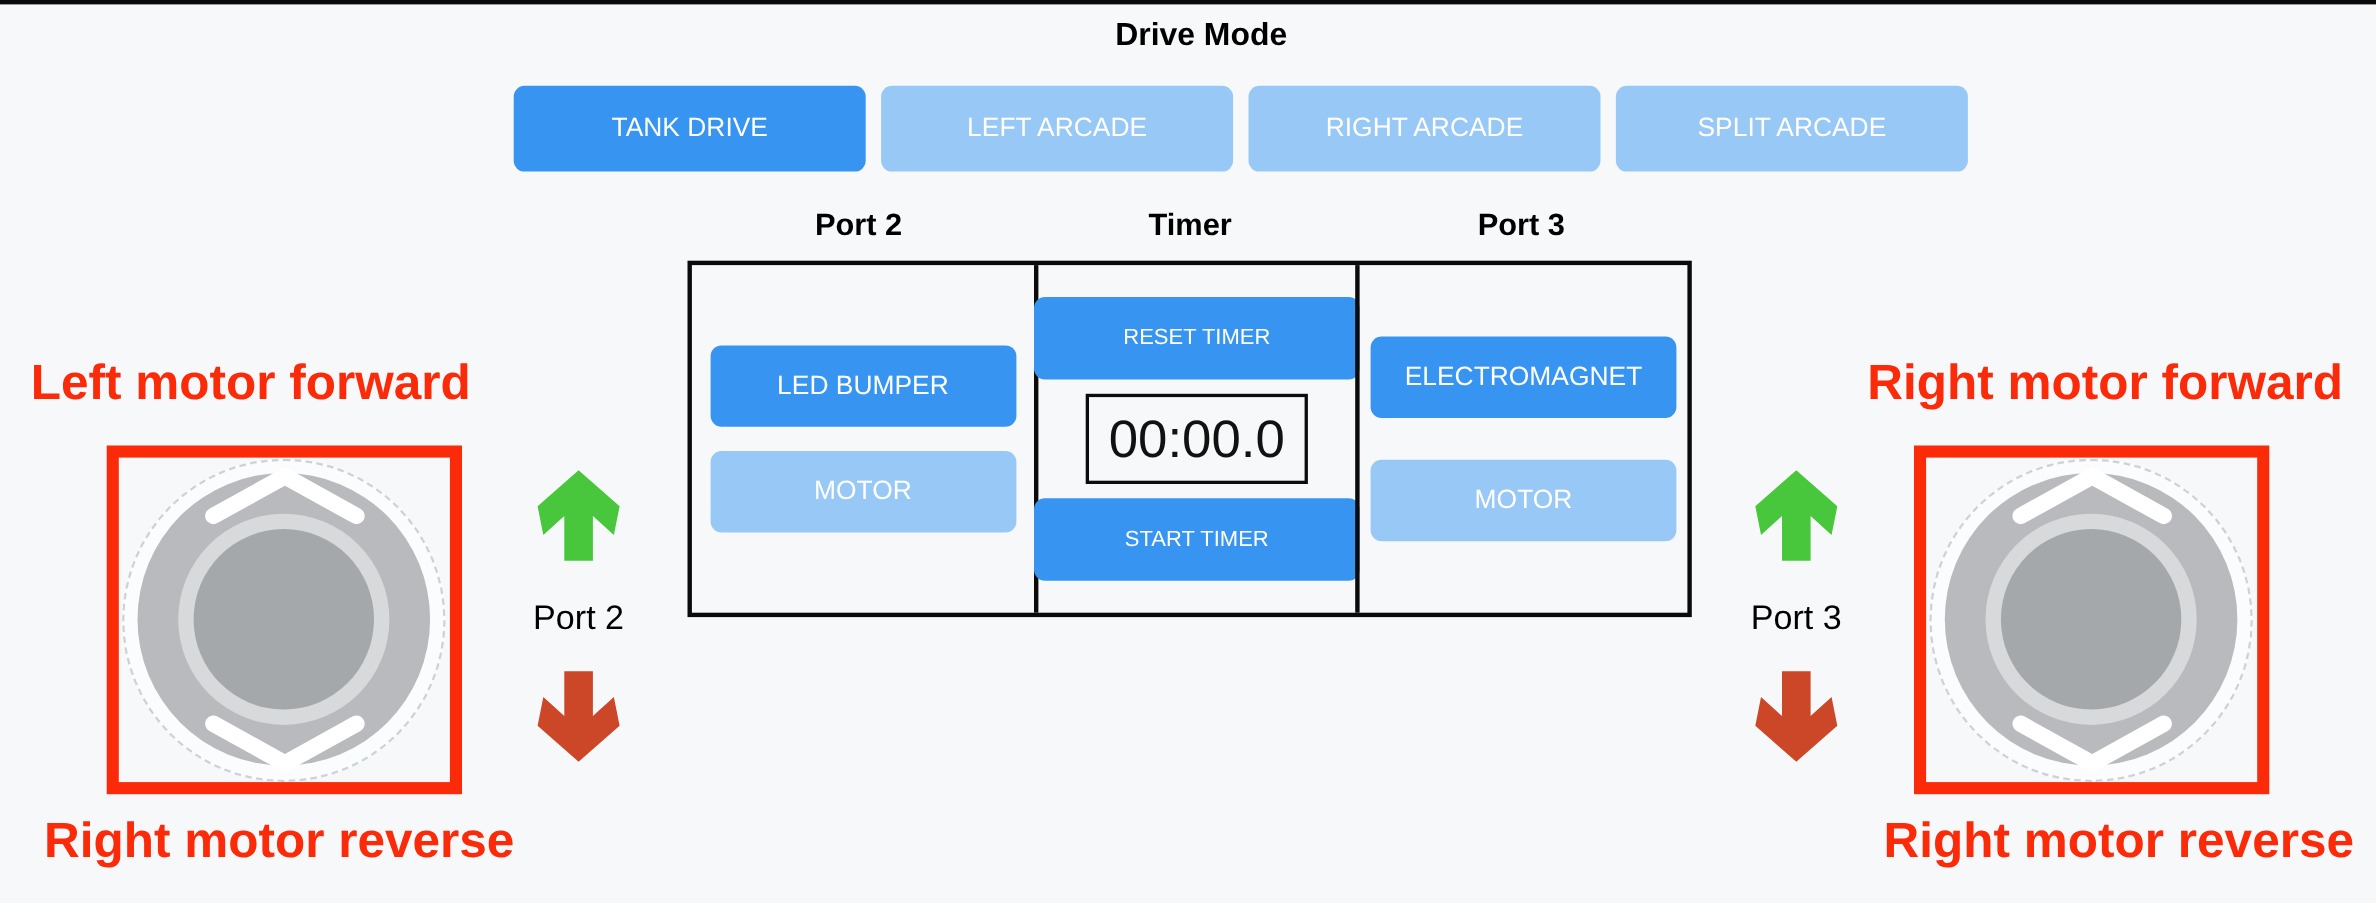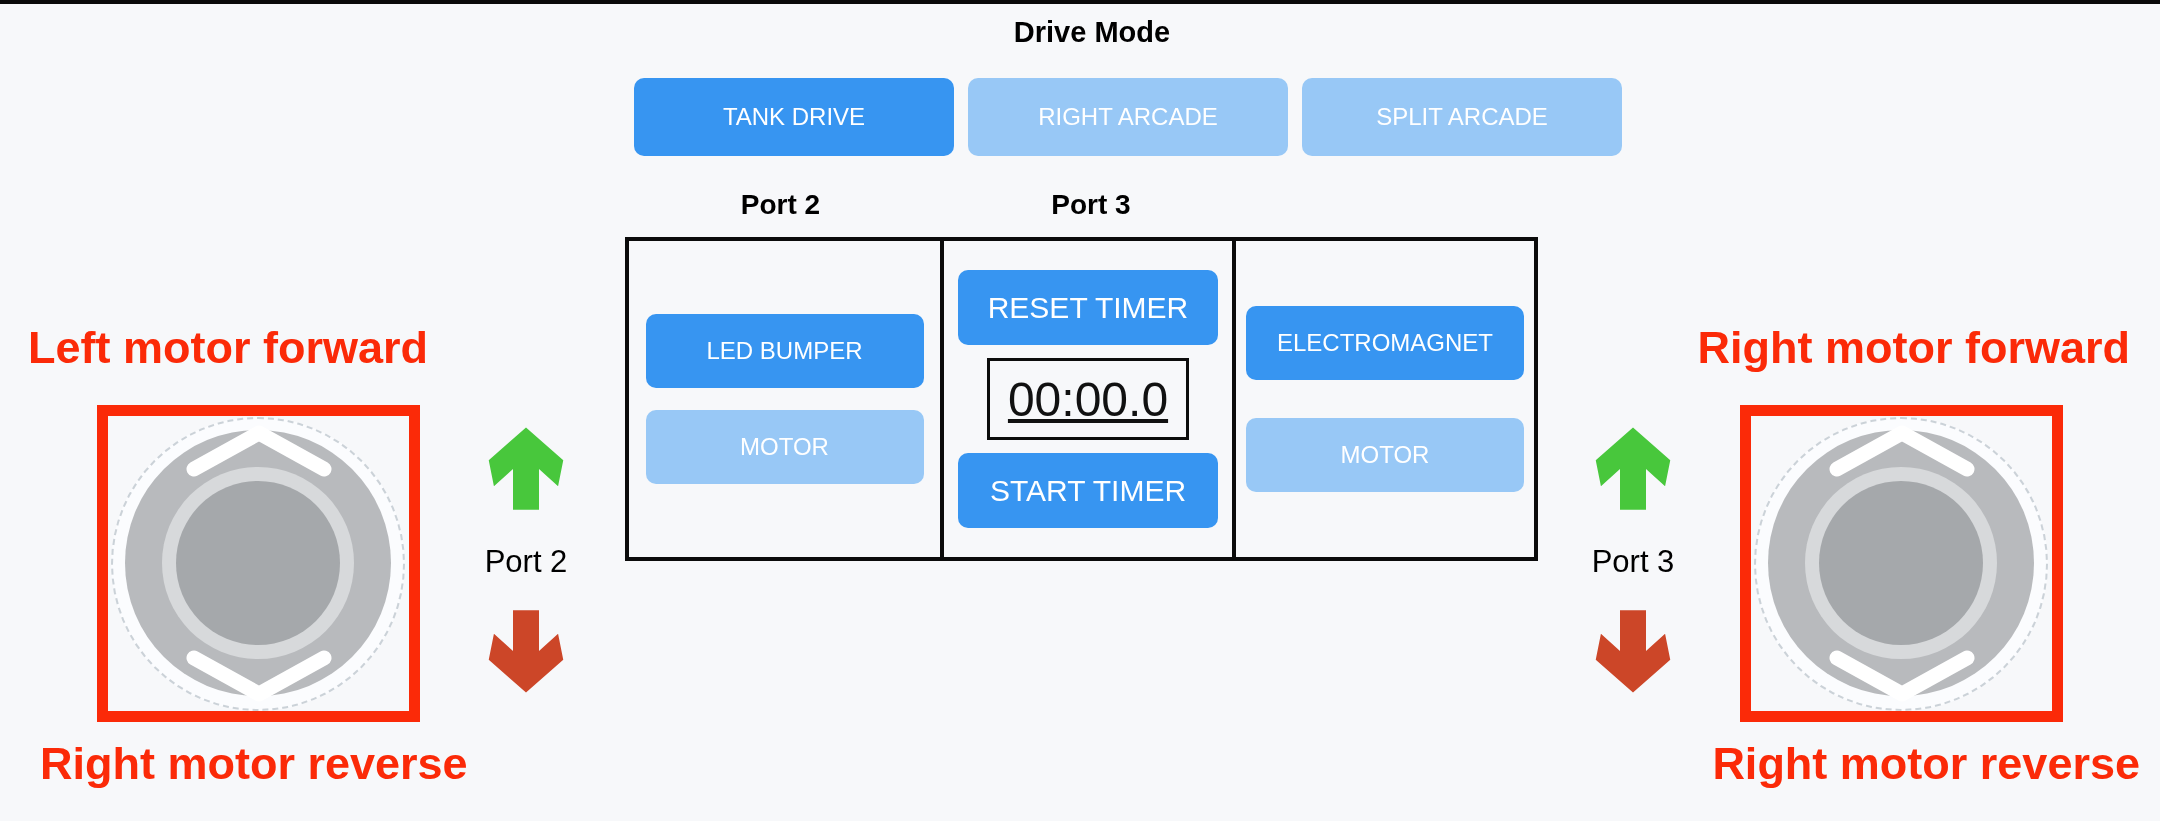--- a/index.html
+++ b/index.html
@@ -51,26 +51,26 @@
     display: flex;
   }
   .col {
     box-sizing: border-box;
     display: flex; flex-direction: column; align-items: center; justify-content: center;
   }
   .col1 { width: 311px; gap: 22px; }
   .col2 { width: 292px; gap: 13px; border-left: 4px solid #0b0b0b; }
   .col3 { width: 302px; gap: 38px; border-left: 4px solid #0b0b0b; }
   .panel-btn  { width: 278px; height: 74px; font-size: 24px; }
-  .timer-btn  { width: 260px; height: 75px; font-size: 30px; }
+  .timer-btn  { width: 296px; height: 75px; font-size: 20px; }
   .timer-display {
     width: 202px; height: 82px; box-sizing: border-box;
     border: 3px solid #0c0c0c;
     display: flex; align-items: center; justify-content: center;
-    font-size: 48px; color: #111; text-decoration: underline;
+    font-size: 48px; color: #111;
   }
 
   
   .annot {
     position: absolute; font-size: 45px; font-weight: bold;
     color: var(--annotation-red, #fb2a08); white-space: nowrap;
   }
   .fwd-left  { left: 28px;  top: 322px; }
   .rev-left  { left: 40px;  top: 738px; }
   .fwd-right { right: 30px; top: 322px; text-align: right; }
@@ -128,26 +128,28 @@
 </head>
 <body style="background: rgb(247, 248, 250);">
 
 <div class="stage">
 
   <div class="topbar"></div>
 
   <div class="dm-title">Drive Mode</div>
   <div class="dm-row">
     <button class="btn active dm-btn">TANK DRIVE</button>
+    <button class="btn inactive dm-btn">LEFT ARCADE</button>
     <button class="btn inactive dm-btn">RIGHT ARCADE</button>
     <button class="btn inactive dm-btn">SPLIT ARCADE</button>
   </div>
 
   <div class="tbl-headers">
     <div class="th h1">Port 2</div>
+    <div class="th h2">Timer</div>
     <div class="th h3">Port 3</div>
   </div>
 
   <div class="tbl">
     <div class="col col1">
       <button class="btn active panel-btn">LED BUMPER</button>
       <button class="btn inactive panel-btn">MOTOR</button>
     </div>
     <div class="col col2">
       <button class="btn active timer-btn">RESET TIMER</button>

